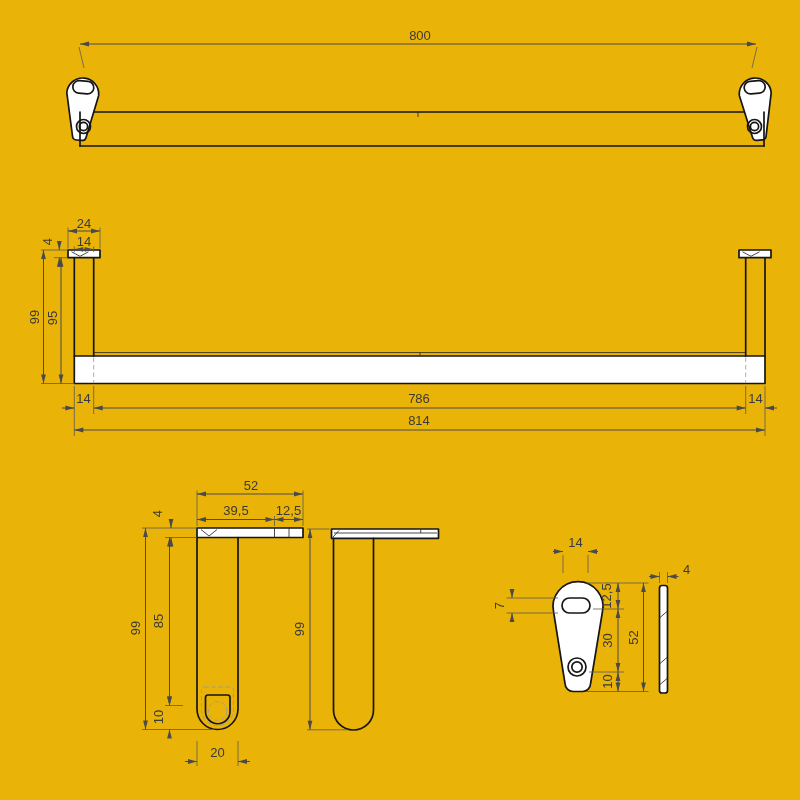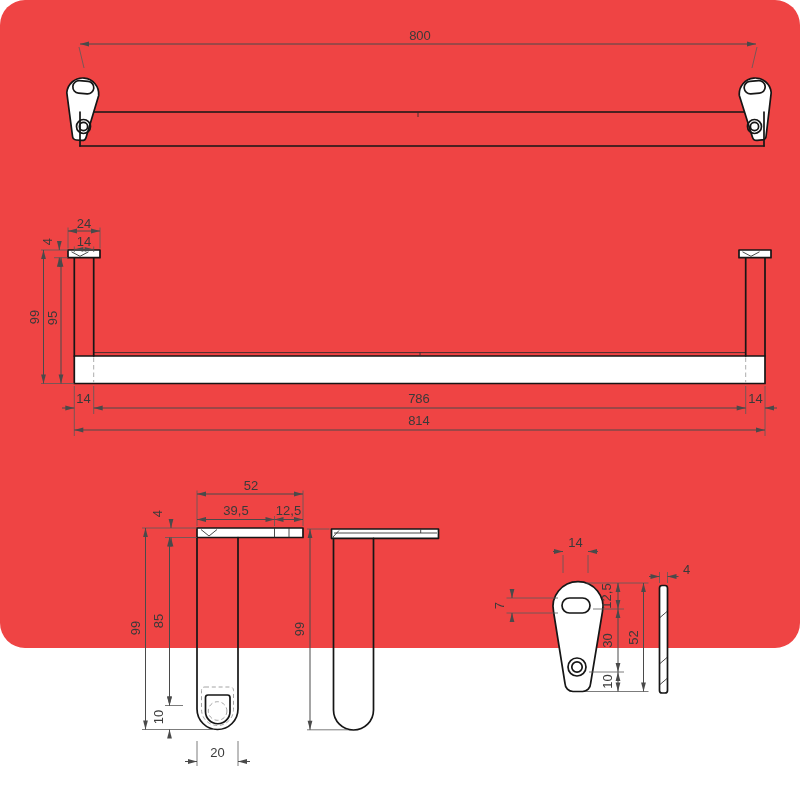--- a/index.html
+++ b/index.html
@@ -1,16 +1,16 @@
 <!DOCTYPE html>
 <html><head>
 <meta charset="utf-8">
 <style>
   html,body{margin:0;padding:0;background:#ffffff;width:800px;height:800px;overflow:hidden;}
-  #stage{width:800px;height:648px;background:#ef4444;position:relative;border-radius:25px;}
+  #stage{width:800px;height:800px;background:#eab308;position:relative;}
   svg{display:block;}
   svg text{font-family:"Liberation Sans","DejaVu Sans",sans-serif;font-size:13px;fill:#3a3a3a;}
   .lbl{text-anchor:middle;}
   .outline{fill:#ffffff;stroke:#161616;stroke-width:1.7;stroke-linejoin:round;}
   .oline{fill:none;stroke:#161616;stroke-width:1.7;stroke-linejoin:round;stroke-linecap:round;}
   .thin{fill:none;stroke:#2a2a2a;stroke-width:0.85;}
   .dim{fill:none;stroke:#4a4a4a;stroke-width:1;}
   .ext{fill:none;stroke:#5a5a5a;stroke-width:0.8;}
   .hid{fill:none;stroke:#adadad;stroke-width:1;stroke-dasharray:4.5 3;}
   .dsh{fill:none;stroke:#9a9a9a;stroke-width:0.9;stroke-dasharray:4 2.8;}

